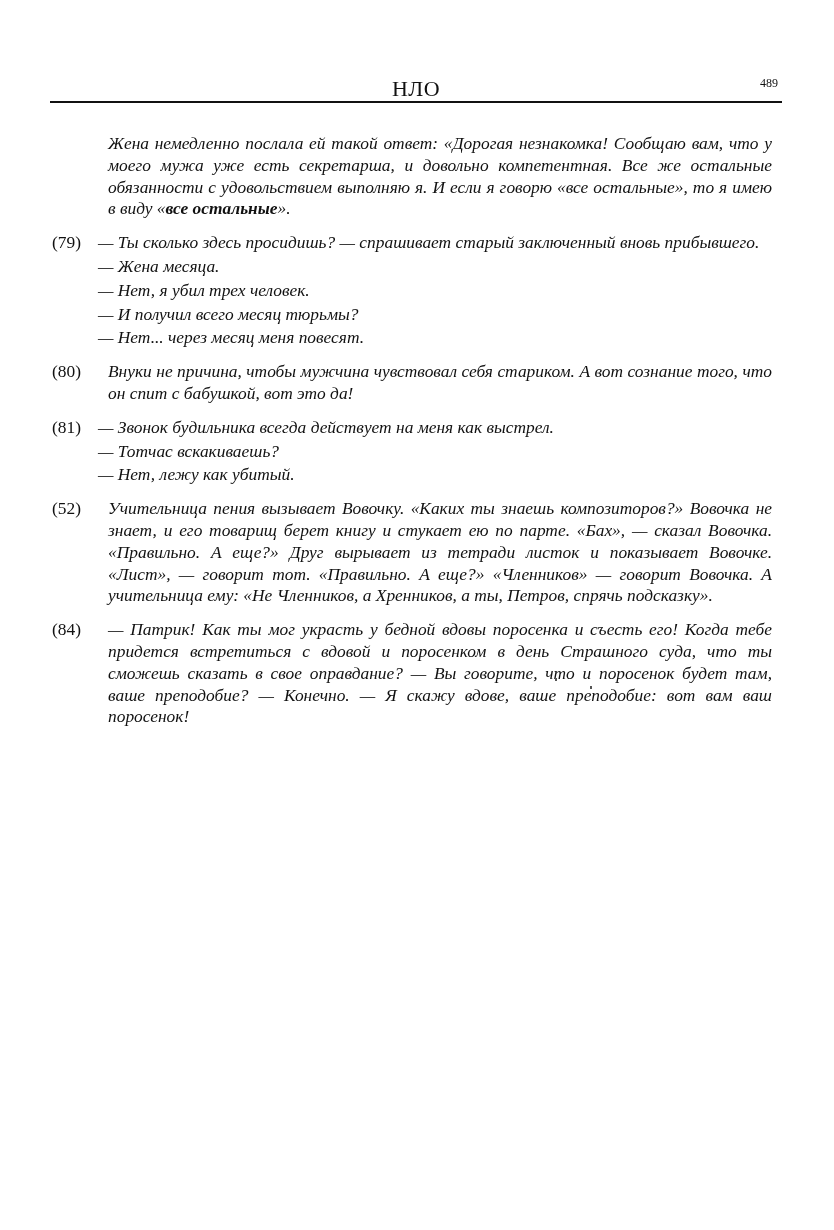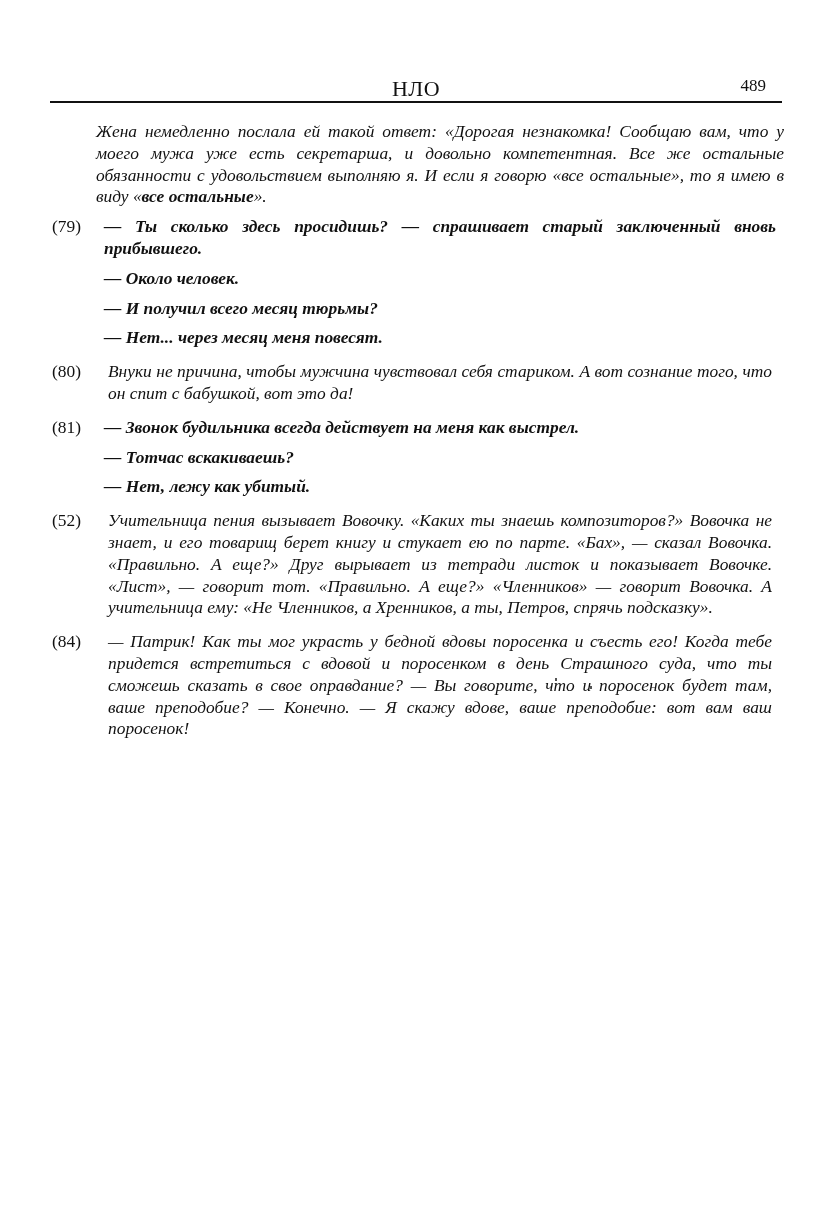--- a/index.html
+++ b/index.html
@@ -8,56 +8,57 @@
       font-family: "DejaVu Serif", "Liberation Serif", serif; color: #111;
     }
     .header {
       position: absolute; left: 50px; top: 76px; width: 732px; height: 24px;
     }
     .running-title {
       position: absolute; left: 0; right: 0; top: 0; text-align: center;
       font-family: "Liberation Serif", serif; font-size: 22px; letter-spacing: 0.5px;
     }
     .page-number {
-      position: absolute; right: 16px; top: 0;
-      font-family: "Liberation Serif", serif; font-size: 17px;
+      position: absolute; right: 4px; top: 0;
+      font-family: "Liberation Serif", serif; font-size: 12px;
     }
     .rule {
       position: absolute; left: 50px; top: 101px; width: 732px; height: 2px; background: #111;
     }
     .content {
       position: absolute; left: 52px; top: 121px; width: 732px;
       font-family: "Liberation Serif", serif; font-style: italic; font-size: 17.4px; line-height: 21.8px;
     }
-    .para { margin: 0; text-align: justify; padding-left: 44px; }
+    .para { margin: 12px; text-align: justify; padding-left: 44px; }
     .entry { position: relative; padding-left: 44px; margin-top: 7px; }
     .entry .num {
       position: absolute; left: 0; top: 0; font-style: normal; font-size: 17.4px;
     }
     .entry p { margin: 12px; text-align: justify; }
-    .entry .line { margin: 8px; font-weight: bold; }
+    .entry .line { margin: 2px; }
     b { font-weight: bold; }
     .speck { position: absolute; width: 2px; height: 3px; background: #555; }
   </style>
 </head>
 <body>
 
 <div class="header">
   <div class="running-title">НЛО</div>
   <div class="page-number">489</div>
 </div>
 <div class="rule"></div>
 
 <div class="content">
   <p class="para"><span>Жена немедленно послала ей такой ответ: «Дорогая незнакомка! Сообщаю вам, что у моего мужа уже есть секретарша, и довольно компетентная. Все же остальные обязанности с удовольствием выполняю я. И если я говорю «все остальные», то я имею в виду «</span><b>все остальные</b><span>».</span></p>
 
   <div class="entry">
     <span class="num">(79)</span>
     <p class="line">— Ты сколько здесь просидишь? — спрашивает старый заключенный вновь прибывшего.</p>
-    <p class="line">— Около человек.</p>
+    <p class="line">— Жена месяца.</p>
+    <p class="line">— Нет, я убил трех человек.</p>
     <p class="line">— И получил всего месяц тюрьмы?</p>
     <p class="line">— Нет... через месяц меня повесят.</p>
   </div>
 
   <div class="entry">
     <span class="num">(80)</span>
     <p>Внуки не причина, чтобы мужчина чувствовал себя стариком. А вот сознание того, что он спит с бабушкой, вот это да!</p>
   </div>
 
   <div class="entry">

